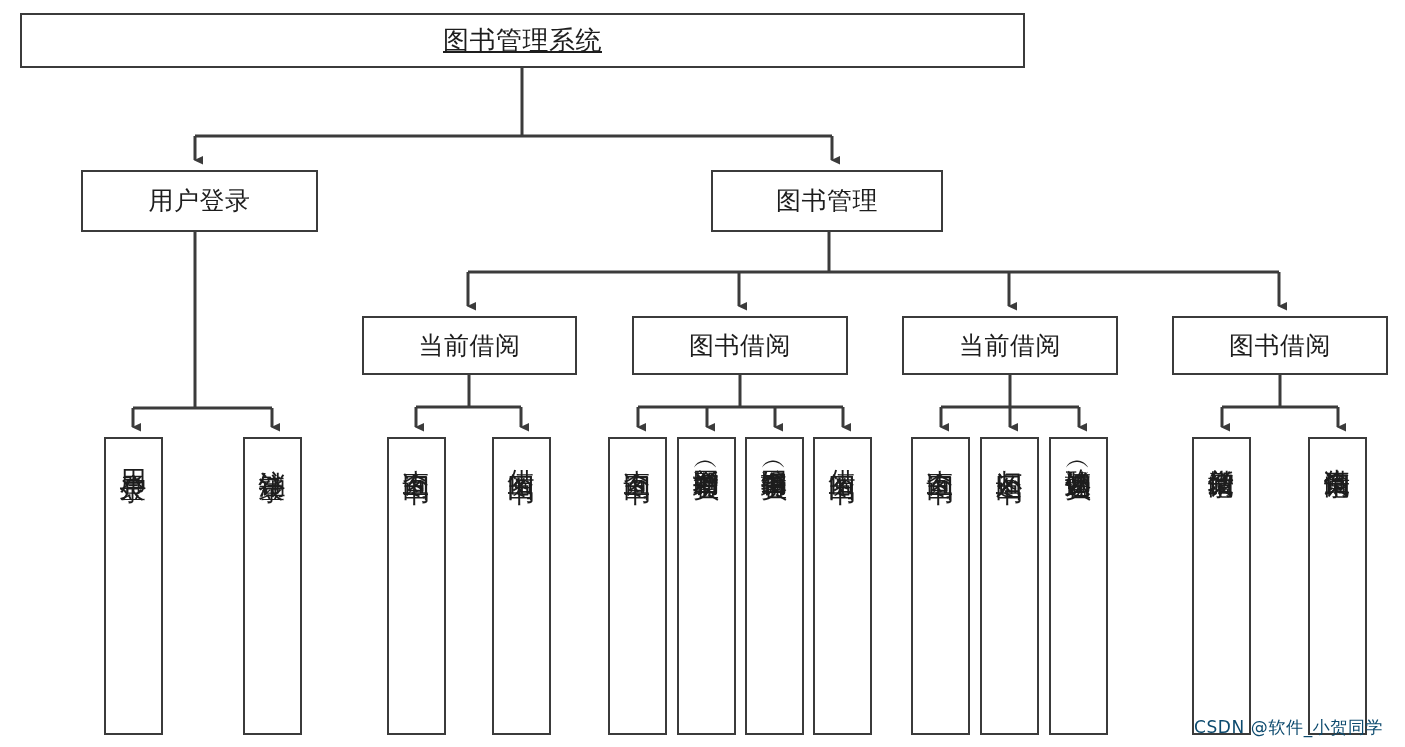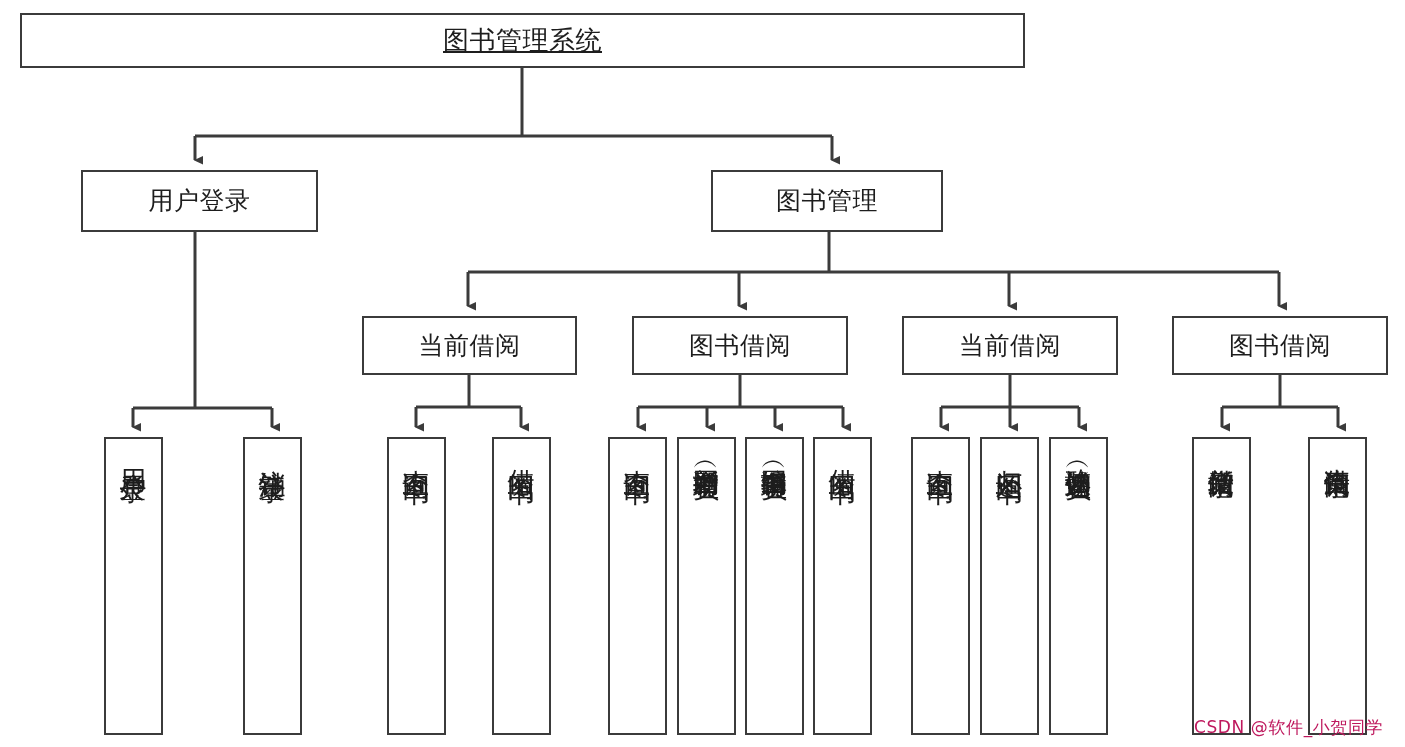--- a/index.html
+++ b/index.html
@@ -64,21 +64,21 @@
     letter-spacing: 3px;
     white-space: nowrap;
   }
   .node.vert.tall-text .label {
     font-size: 26px;
     letter-spacing: 1px;
   }
   .watermark {
     position: absolute;
     font-size: 17px;
-    color: #be185d;
+    color: #0c4a6e;
     letter-spacing: 0.6px;
     white-space: nowrap;
     user-select: none;
   }
 </style>
 </head>
 <body>
 
 <div id="canvas">
 

